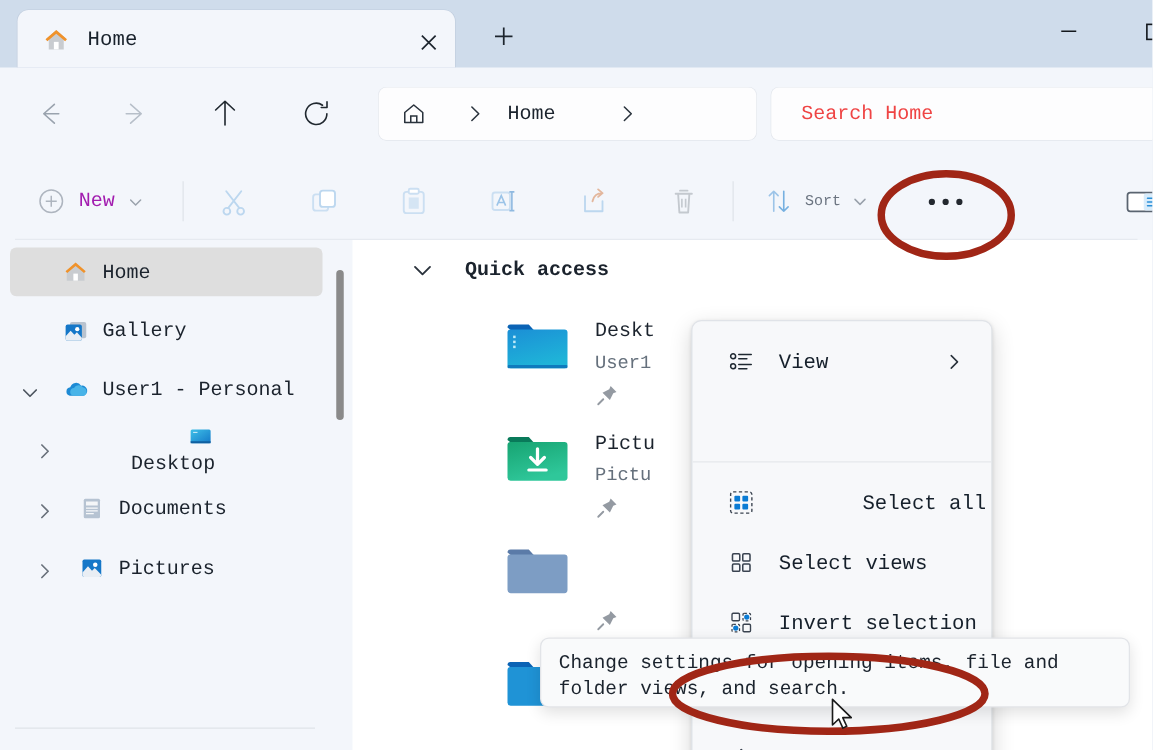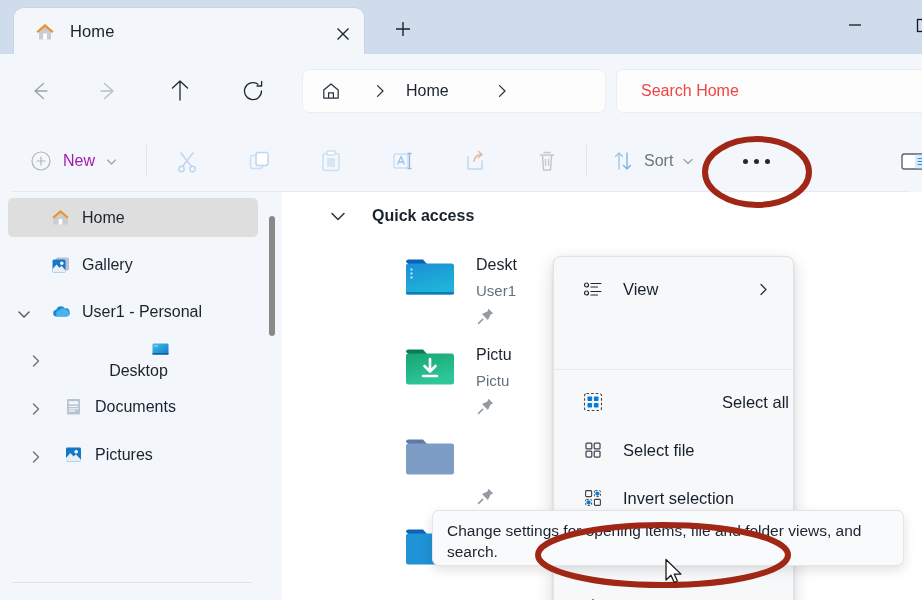--- a/index.html
+++ b/index.html
@@ -7,20 +7,21 @@
     width: 922px; height: 600px;
     overflow: hidden;
     font-family: "Liberation Sans", sans-serif;
   }
   #app {
     position: relative;
     width: 922px; height: 600px;
     background: #cfdceb;
     overflow: hidden;
     user-select: none;
+    font-family: Liberation Mono, monospace;
   }
 
   
   .titlebar {
     position: absolute; left: 0; top: 0; width: 922px; height: 54px;
     background: #cfdceb;
   }
   .tab {
     position: absolute; left: 14px; top: 8px; width: 350px; height: 46px;
     background: #f3f6fb;
@@ -123,21 +124,21 @@
   .ci-paste { left: 311px; }
   .ci-rename{ left: 383px; }
   .ci-share { left: 455px; }
   .ci-delete{ left: 527px; }
 
   .cmd-sort {
     position: absolute; left: 604px; top: 11px; height: 40px;
     border-radius: 5px; display: flex; align-items: center; cursor: default;
   }
   .cmd-sort .sicon { width: 24px; height: 24px; margin-left: 7px; }
-  .cmd-sort .lbl { font-size: 16px; color: #6b7480; margin-left: 9px; line-height: 22px; }
+  .cmd-sort .lbl { font-size: 12px; color: #6b7480; margin-left: 9px; line-height: 22px; }
   .cmd-sort .chev { width: 14px; height: 14px; margin-left: 8px; margin-right: 7px; }
 
   .cmd-more {
     position: absolute; left: 735px; top: 11px; width: 42px; height: 40px;
     border-radius: 5px; display: flex; align-items: center; justify-content: center;
     cursor: default;
   }
   .dot { width: 5px; height: 5px; border-radius: 50%; background: #23282f; margin: 0 3px; }
 
   .cmd-layout {
@@ -668,21 +669,21 @@
 
       <div class="menu-item" style="top:169px;">
         <span class="mi">
           <svg viewBox="0 0 22 22" width="22" height="22">
             <rect x="4" y="4" width="5.8" height="5.8" rx="0.9" stroke="#3a4350" stroke-width="1.25" fill="none"></rect>
             <rect x="12.2" y="4" width="5.8" height="5.8" rx="0.9" stroke="#3a4350" stroke-width="1.25" fill="none"></rect>
             <rect x="4" y="12.2" width="5.8" height="5.8" rx="0.9" stroke="#3a4350" stroke-width="1.25" fill="none"></rect>
             <rect x="12.2" y="12.2" width="5.8" height="5.8" rx="0.9" stroke="#3a4350" stroke-width="1.25" fill="none"></rect>
           </svg>
         </span>
-        <span class="mt">Select file</span>
+        <span class="mt">Select views</span>
       </div>
 
       <div class="menu-item" style="top:217px;">
         <span class="mi">
           <svg viewBox="0 0 22 22" width="22" height="22">
             <rect x="3.6" y="3.6" width="6" height="6" rx="0.9" stroke="#3a4350" stroke-width="1.1" fill="none"></rect>
             <rect x="12.4" y="3.6" width="6" height="6" rx="0.9" stroke="#3a4350" stroke-width="1" fill="none" stroke-dasharray="2.2 1.7"></rect>
             <circle cx="15.4" cy="6.6" r="2.1" fill="#0a7bd4"></circle>
             <rect x="3.6" y="12.4" width="6" height="6" rx="0.9" stroke="#3a4350" stroke-width="1" fill="none" stroke-dasharray="2.2 1.7"></rect>
             <circle cx="6.6" cy="15.4" r="2.1" fill="#0a7bd4"></circle>

